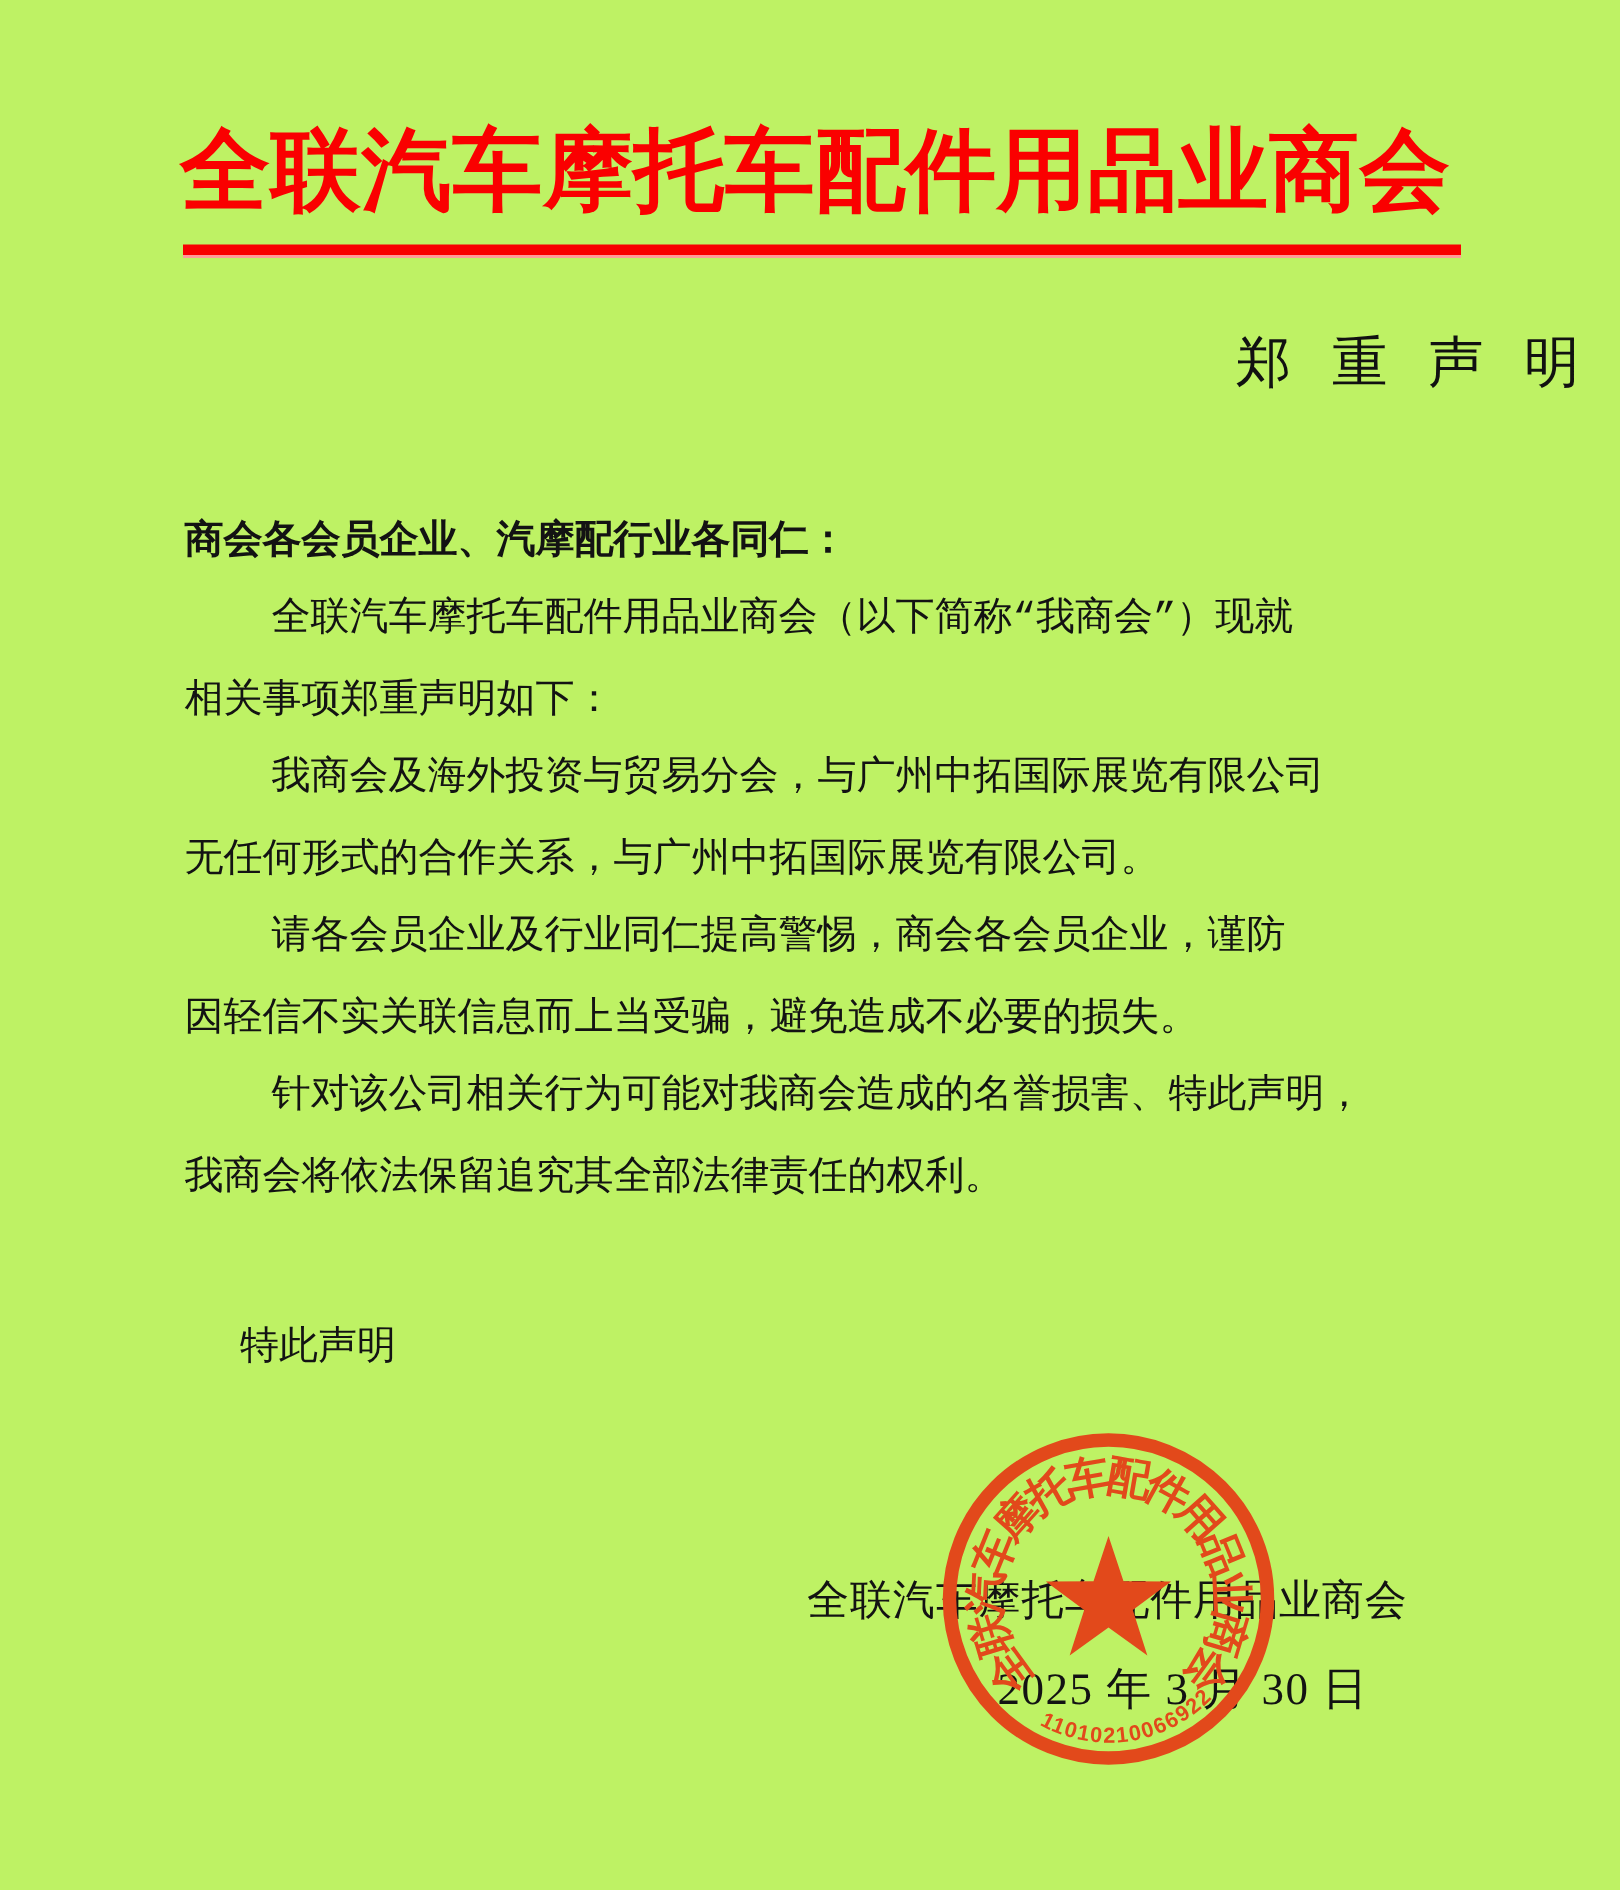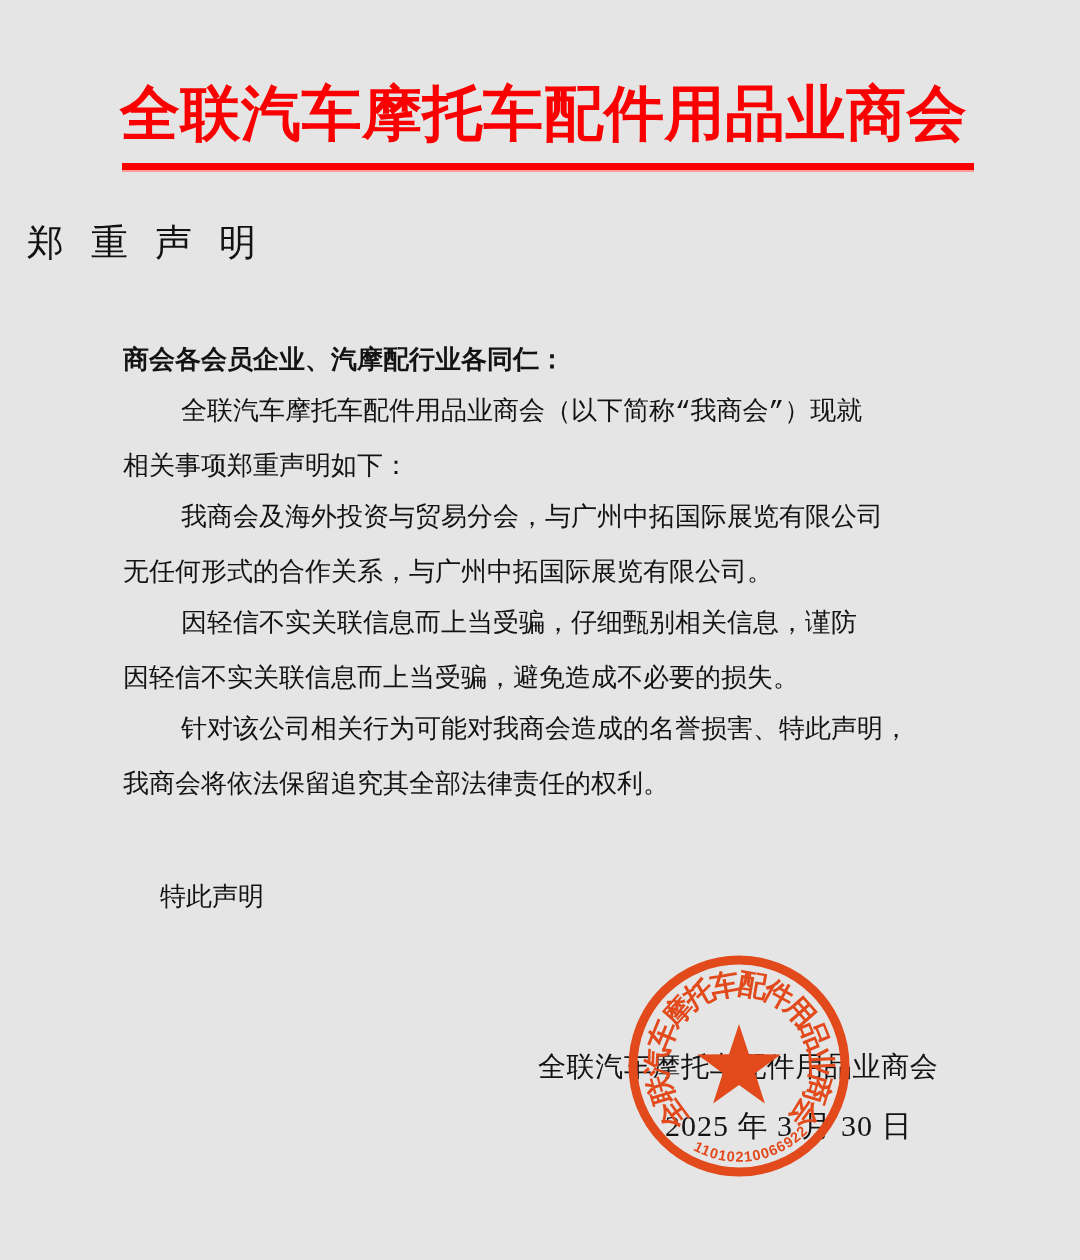--- a/index.html
+++ b/index.html
@@ -1,40 +1,40 @@
 <!DOCTYPE html>
 <html><head>
 <meta charset="utf-8">
 <style>
   html,body{margin:0;padding:0;background:#ffffff;}
   .page{
     position:relative;
     width:1080px;height:1260px;
-    background:#e5e5e5;
+    background:#bef264;
     overflow:hidden;
     font-family:"Liberation Serif","DejaVu Serif",serif;
     color:#151515;
   }
   
   .letterhead{
     position:absolute;top:68px;left:120px;width:840px;
     text-align:center;
   }
   .letterhead-title{
     font-size:60px;line-height:92px;font-weight:bold;
     color:#fa0000;letter-spacing:0.5px;white-space:nowrap;
   }
   .letterhead-rule{
     position:absolute;top:163px;left:122px;width:852px;height:7px;
     background:#f80000;border-bottom:2px solid #ff9a9a;
   }
   
   .doc-title{
     position:absolute;top:221px;left:0;width:1080px;
-    text-align:left;font-size:37px;line-height:44px;
+    text-align:right;font-size:37px;line-height:44px;
     letter-spacing:27px;text-indent:27px;color:#111;
   }
   
   .body{
     position:absolute;top:333px;left:123px;width:846px;
     font-size:26px;line-height:53px;color:#131313;
   }
   .line{white-space:nowrap;}
   .salutation{font-weight:bold;}
   .indent{padding-left:58px;font-family:Liberation Mono, monospace;}
@@ -72,21 +72,21 @@
   <div class="letterhead-rule"></div>
 
   <div class="doc-title">郑重声明</div>
 
   <div class="body">
     <div class="line salutation">商会各会员企业、汽摩配行业各同仁：</div>
     <div class="line indent">全联汽车摩托车配件用品业商会（以下简称“我商会”）现就</div>
     <div class="line">相关事项郑重声明如下：</div>
     <div class="line indent">我商会及海外投资与贸易分会，与广州中拓国际展览有限公司</div>
     <div class="line">无任何形式的合作关系，与广州中拓国际展览有限公司。</div>
-    <div class="line indent">因轻信不实关联信息而上当受骗，仔细甄别相关信息，谨防</div>
+    <div class="line indent">请各会员企业及行业同仁提高警惕，商会各会员企业，谨防</div>
     <div class="line">因轻信不实关联信息而上当受骗，避免造成不必要的损失。</div>
     <div class="line indent">针对该公司相关行为可能对我商会造成的名誉损害、特此声明，</div>
     <div class="line">我商会将依法保留追究其全部法律责任的权利。</div>
     <div class="line closing">特此声明</div>
   </div>
 
   <div class="sig-name">全联汽车摩托车配件用品业商会</div>
   <div class="sig-date">2025 年 3 月 30 日</div>
 
   <svg class="seal" viewBox="0 0 240 240">

